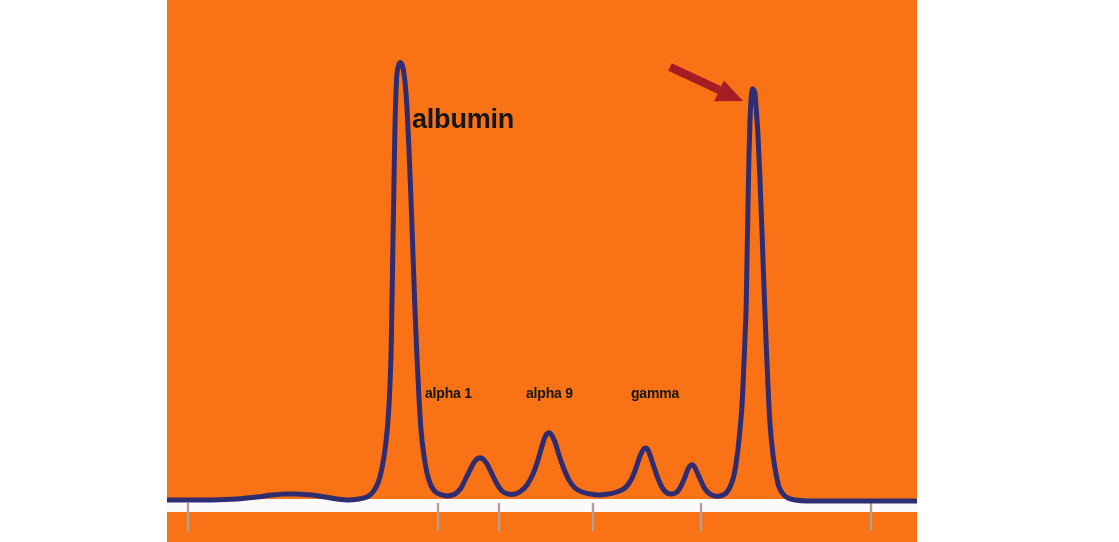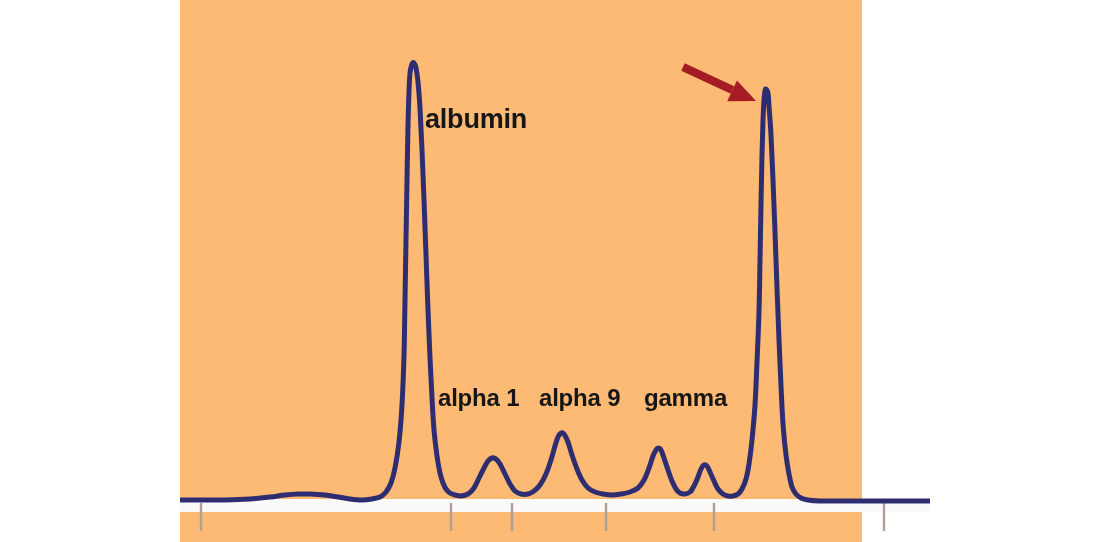--- a/index.html
+++ b/index.html
@@ -11,25 +11,25 @@
   #stage {
     position: relative;
     width: 1119px;
     height: 542px;
     background: #ffffff;
     overflow: hidden;
     font-family: "Liberation Sans", sans-serif;
   }
   #panel {
     position: absolute;
-    left: 180px;
+    left: 167px;
     top: 0px;
-    width: 682px;
+    width: 750px;
     height: 542px;
-    background: #fdba74;
+    background: #f97316;
   }
   
   #baseline-band {
     position: absolute;
     left: 0px;
     top: 499px;
     width: 750px;
     height: 13px;
     background: #fbfafa;
   }
@@ -43,21 +43,21 @@
   }
   .peak-label {
     position: absolute;
     color: #161616;
     font-weight: bold;
     white-space: nowrap;
     letter-spacing: -0.2px;
     line-height: 1;
   }
   .label-major { font-size: 27px; }
-  .label-minor { font-size: 24px; }
+  .label-minor { font-size: 14px; }
   #label-albumin { left: 245px; top: 106px; }
   #label-gamma   { left: 603px; top: 106px; }
   #label-alpha1  { left: 258px; top: 386px; }
   #label-alpha2  { left: 359px; top: 386px; }
   #label-beta    { left: 464px; top: 386px; }
 </style>
 </head>
 <body>
 
 <div id="stage">

